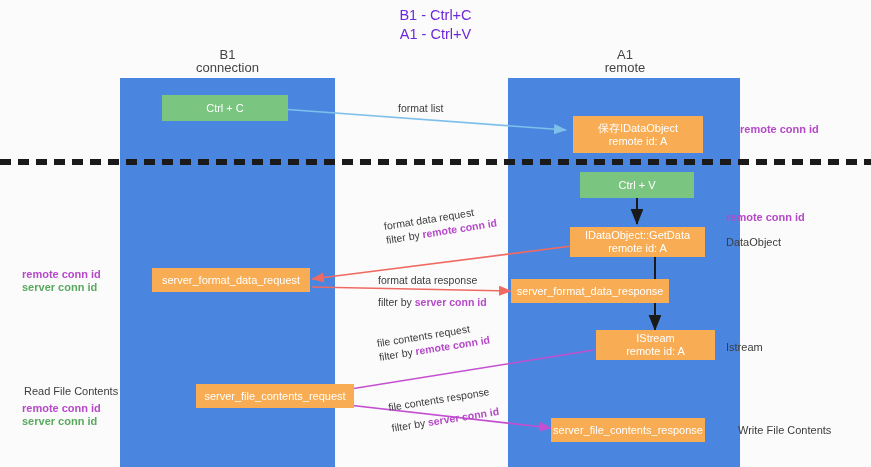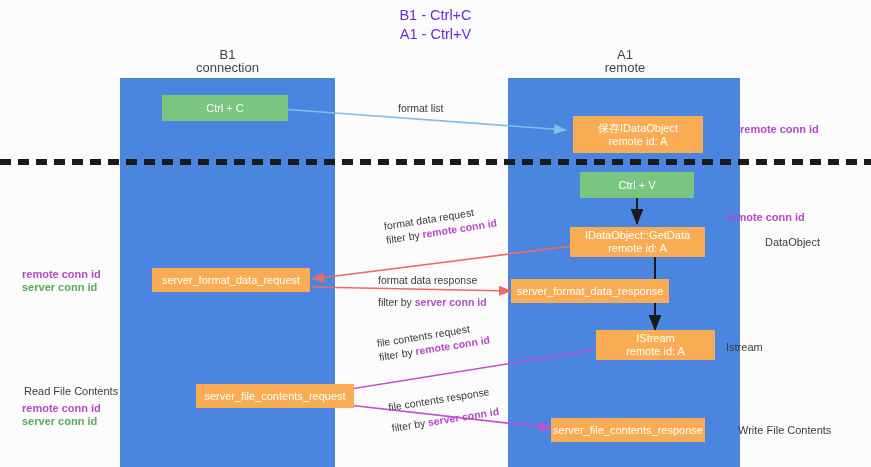--- a/index.html
+++ b/index.html
@@ -225,21 +225,21 @@
     <div>file contents response</div>
     <div style="margin-top:7px;">
       <span>filter by </span><span class="c-purple">server conn id</span>
     </div>
   </div>
 
   <div class="sideLabel c-purple" style="left:740px; top:123px;">remote conn id</div>
 
   <div class="sideLabel c-purple" style="left:726px; top:211px;">remote conn id</div>
 
-  <div class="sideLabel c-dark" style="left:726px; top:236px;margin-left:39px;">DataObject</div>
+  <div class="sideLabel c-dark" style="left:726px; top:236px;">DataObject</div>
 
   <div class="sideLabel c-dark" style="left:726px; top:341px;">Istream</div>
 
   <div class="sideLabel c-dark" style="left:738px; top:424px;">Write File Contents</div>
 
   <div class="sideLabel c-purple" style="left:22px; top:268px;">remote conn id</div>
 
   <div class="sideLabel c-green" style="left:22px; top:281px;">server conn id</div>
 
   <div class="sideLabel c-dark" style="left:24px; top:385px;">Read File Contents</div>

